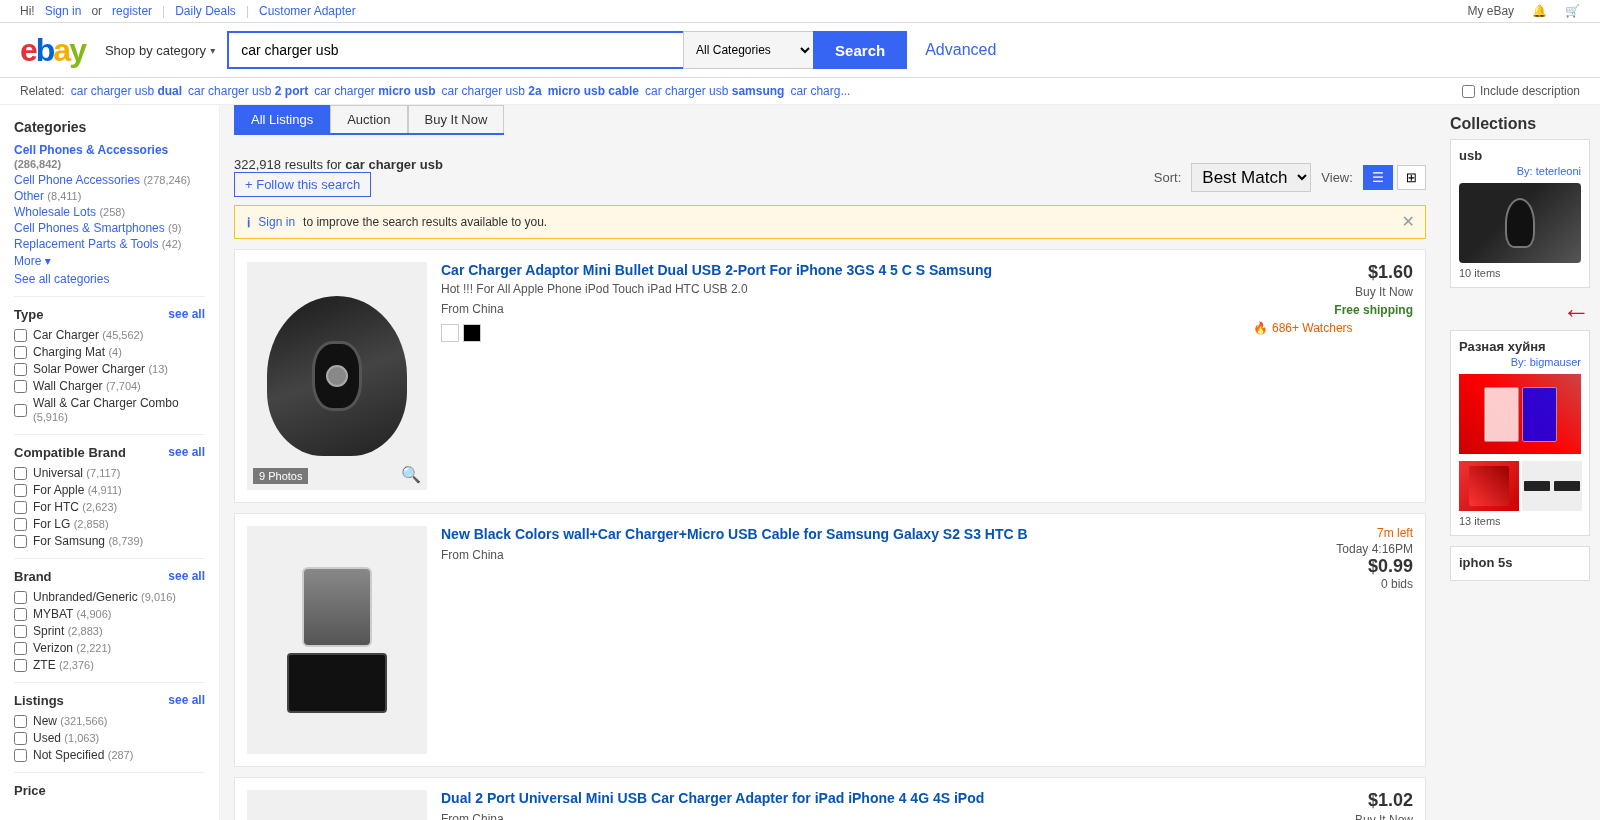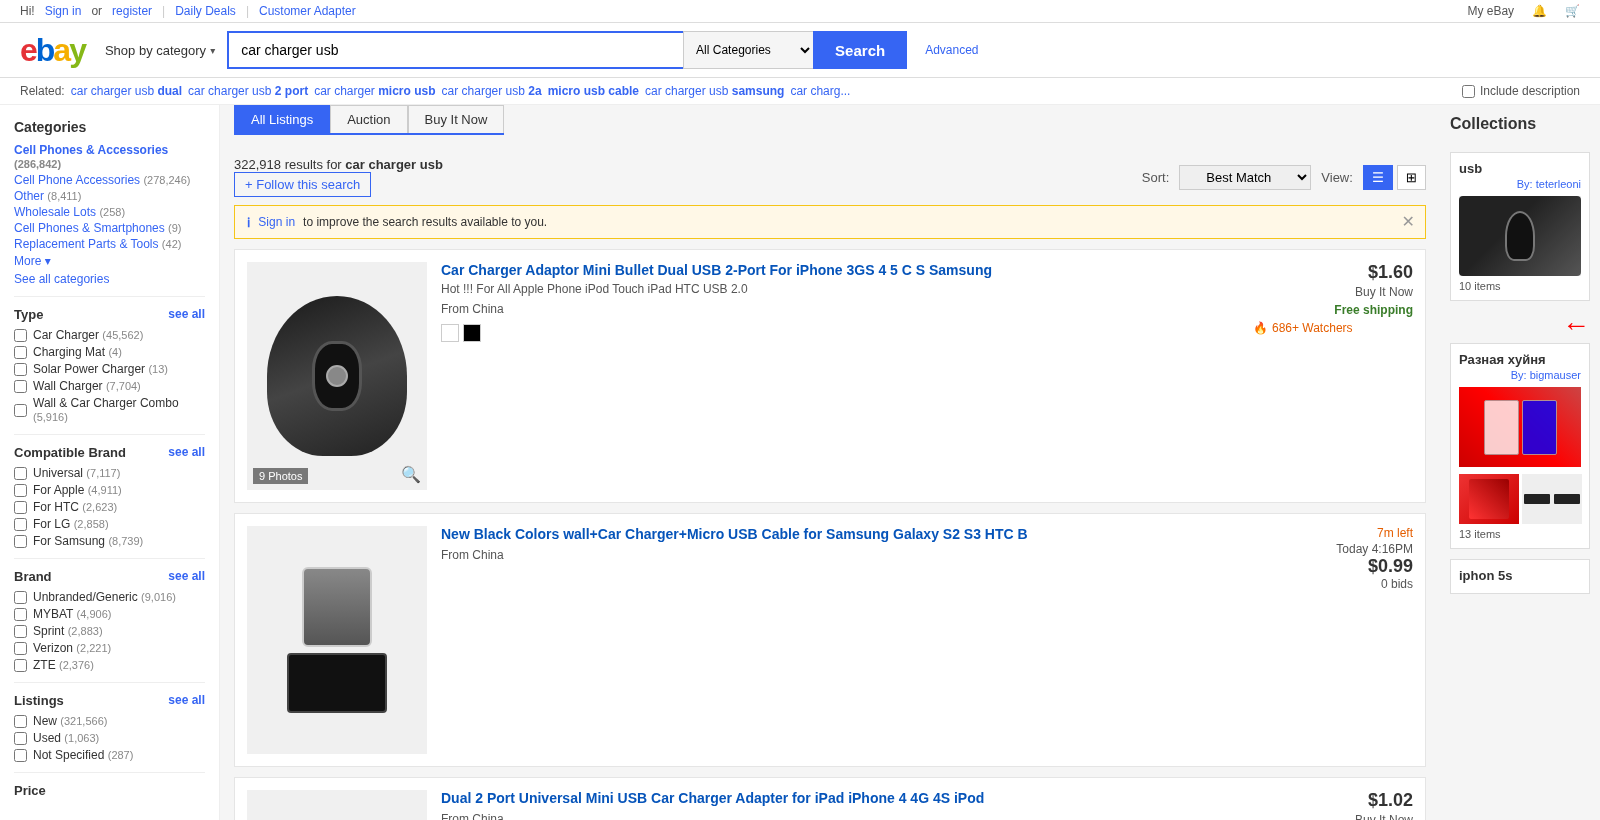--- a/index.html
+++ b/index.html
@@ -23,21 +23,21 @@
     .logo-a { color: #f5af02; }
     .logo-y { color: #86b817; }
 
     .shop-by-cat { display: flex; align-items: center; gap: 4px; color: #333; font-size: 13px; cursor: pointer; margin-left: 8px; white-space: nowrap; }
     .shop-by-cat .arrow { font-size: 10px; color: #555; }
 
     .search-bar { display: flex; flex: 1; max-width: 680px; }
     .search-input { flex: 1; border: 2px solid #3665f3; border-right: none; padding: 0 12px; height: 38px; font-size: 14px; outline: none; }
     .cat-select { border: 1px solid #ccc; border-right: none; padding: 0 8px; height: 38px; font-size: 12px; background: #f5f5f5; cursor: pointer; min-width: 130px; }
     .search-btn { background: #3665f3; color: #fff; border: none; padding: 0 22px; height: 38px; font-size: 15px; font-weight: bold; cursor: pointer; }
-    .advanced-link { color: #3665f3; font-size: 12px; text-decoration: none; margin-left: 6px; white-space: nowrap; }
+    .advanced-link { color: #3665f3; font-size: 16px; text-decoration: none; margin-left: 6px; white-space: nowrap; }
 
     
     .related-bar { background: #fff; padding: 6px 20px; font-size: 12px; border-bottom: 1px solid #eee; display: flex; align-items: center; gap: 6px; flex-wrap: wrap; }
     .related-bar .label { color: #555; }
     .related-bar a { color: #3665f3; text-decoration: none; }
     .include-desc { margin-left: auto; display: flex; align-items: center; gap: 5px; font-size: 12px; color: #555; }
 
     
     .main-layout { display: flex; padding: 0; min-height: 700px; }
 
@@ -55,21 +55,21 @@
     .filter-item .count { color: #888; font-size: 11px; }
     .see-all-cats { color: #3665f3; font-size: 12px; cursor: pointer; display: block; margin-top: 4px; }
     .more-link { color: #3665f3; font-size: 12px; cursor: pointer; }
 
     
     .results-area { flex: 1; padding: 0 14px; }
     .results-header { display: flex; align-items: center; justify-content: space-between; padding: 12px 0 8px 0; }
     .follow-btn { background: none; border: 1px solid #3665f3; color: #3665f3; padding: 4px 10px; font-size: 13px; cursor: pointer; display: flex; align-items: center; gap: 5px; }
     .sort-view { display: flex; align-items: center; gap: 10px; font-size: 13px; }
     .sort-label { color: #555; }
-    .sort-select { border: 1px solid #ccc; padding: 3px 22px; font-size: 13px; cursor: pointer; }
+    .sort-select { border: 1px solid #ccc; padding: 3px 6px; font-size: 17px; cursor: pointer; }
     .view-toggle { display: flex; align-items: center; gap: 4px; }
     .view-btn { border: 1px solid #ccc; background: #fff; padding: 4px 8px; cursor: pointer; }
     .view-btn.active { background: #3665f3; color: #fff; border-color: #3665f3; }
 
     
     .listing-tabs { display: flex; gap: 0; margin-bottom: 10px; border-bottom: 2px solid #3665f3; width: fit-content; }
     .tab { padding: 6px 16px; border: 1px solid #ccc; background: #f5f5f5; cursor: pointer; font-size: 13px; color: #333; border-bottom: none; }
     .tab.active { background: #3665f3; color: #fff; border-color: #3665f3; }
 
     
@@ -94,21 +94,21 @@
     .price { font-size: 18px; font-weight: bold; color: #333; }
     .buy-it-now { font-size: 12px; color: #555; margin-top: 2px; }
     .free-shipping { color: #3a7d2a; font-size: 12px; font-weight: bold; margin-top: 4px; }
     .watchers { font-size: 12px; color: #e55e00; margin-top: 4px; display: flex; align-items: center; gap: 4px; }
     .fire-icon { color: #e55e00; }
     .auction-time { color: #e55e00; font-size: 12px; }
     .bids-count { font-size: 12px; color: #555; }
 
     
     .collections-panel { width: 160px; min-width: 150px; padding: 10px; background: #f5f5f5; }
-    .collections-title { font-size: 16px; font-weight: bold; margin-bottom: 19px; color: #333; }
+    .collections-title { font-size: 16px; font-weight: bold; margin-bottom: 6px; color: #333; }
     .collection-card { background: #fff; border: 1px solid #ddd; margin-bottom: 10px; padding: 8px; }
     .collection-name { font-size: 13px; font-weight: bold; color: #333; margin-bottom: 2px; }
     .collection-by { font-size: 11px; color: #3665f3; margin-bottom: 6px; text-align: right; }
     .collection-images { display: flex; gap: 4px; flex-wrap: wrap; }
     .collection-img-box { width: 60px; height: 50px; background: #eee; display: flex; align-items: center; justify-content: center; overflow: hidden; }
     .collection-img-wide { width: 128px; height: 80px; background: #eee; display: flex; align-items: center; justify-content: center; overflow: hidden; }
     .collection-item-count { font-size: 11px; color: #555; margin-top: 4px; }
     .tabs-row { margin-bottom: 8px; }
   </style>
 </head>

